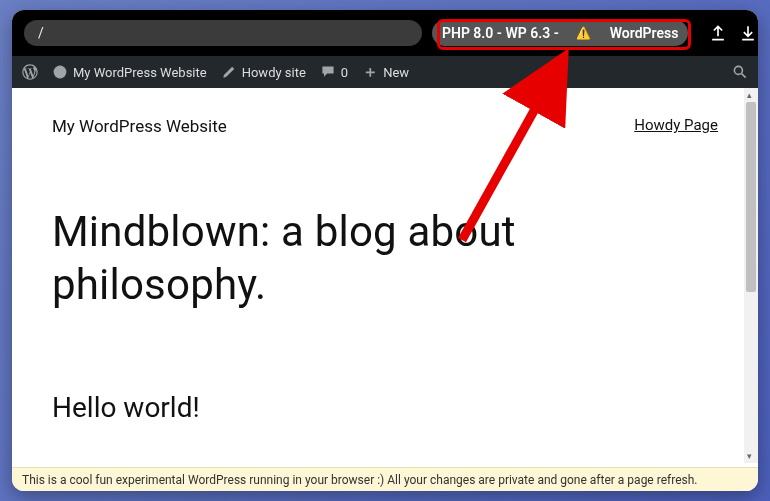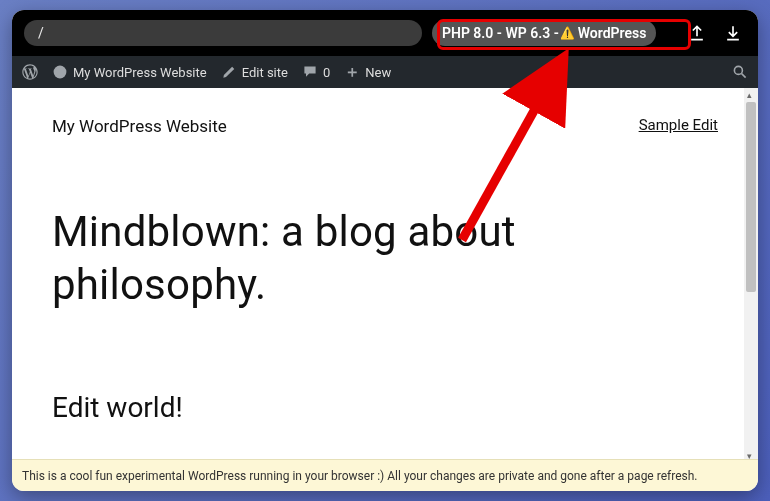--- a/index.html
+++ b/index.html
@@ -2,21 +2,21 @@
 <html><head>
 <meta charset="utf-8">
 <style>
   *{box-sizing:border-box;margin:0;padding:0;}
   html,body{width:770px;height:501px;overflow:hidden;font-family:-apple-system,BlinkMacSystemFont,"Segoe UI",Roboto,Arial,sans-serif;}
   body{background:linear-gradient(135deg,#6a7fc4 0%, #4c5fbb 100%);display:flex;align-items:center;justify-content:center;}
   .window{position:relative;width:746px;height:481px;background:#fff;border-radius:12px;overflow:hidden;box-shadow:0 6px 20px rgba(0,0,0,.35);}
   
   .topbar{height:46px;background:#000;display:flex;align-items:center;padding:0 12px;gap:10px;}
   .url{flex:0 0 auto;width:398px;height:26px;background:#3b3b3b;color:#eaeaea;border-radius:13px;font-size:14px;line-height:26px;padding:0 14px;}
-  .envbadge{height:26px;background:#555;color:#fff;border-radius:13px;font-size:14px;font-weight:600;display:flex;align-items:center;padding:0 10px;gap:2px;white-space:nowrap;}
+  .envbadge{height:26px;background:#555;color:#fff;border-radius:13px;font-size:14px;font-weight:600;display:flex;align-items:center;padding:0 10px;gap:18px;white-space:nowrap;}
   .envbadge .warn{font-size:12px;}
   .hlbox{position:absolute;top:9px;left:425px;width:254px;height:31px;border:3px solid #e60000;border-radius:6px;pointer-events:none;}
   .icobtn{width:26px;height:26px;display:flex;align-items:center;justify-content:center;color:#fff;cursor:pointer;}
   .icobtn svg{width:20px;height:20px;stroke:#fff;stroke-width:2;fill:none;}
   
   .wpbar{height:32px;background:#23282d;color:#ddd;display:flex;align-items:center;font-size:13px;padding:0 10px;gap:14px;}
   .wpbar .spacer{flex:1;}
   .wpitem{display:flex;align-items:center;gap:5px;cursor:pointer;}
   .wpitem .ico{display:flex;align-items:center;justify-content:center;}
   .wpitem .ico svg{width:16px;height:16px;fill:#a0a5aa;}
@@ -29,21 +29,21 @@
   .site-title{font-size:17px;font-weight:400;}
   .sample{font-size:15px;text-decoration:underline;cursor:pointer;}
   .hero{font-size:42px;font-weight:400;line-height:1.25;letter-spacing:.2px;margin-bottom:80px;}
   .post-title{font-size:28px;font-weight:400;}
   
   .sbar{position:absolute;top:0;right:0;width:14px;height:100%;background:#f1f1f1;}
   .sbar .thumb{position:absolute;top:0;left:2px;width:10px;height:190px;background:#c0c0c0;border-radius:2px;}
   .sbar .arrow{position:absolute;left:3px;font-size:9px;color:#6a6a6a;}
   .sbar .arrow.dn{bottom:2px;}
   
-  .notice{position:absolute;bottom:0;left:0;right:0;height:32px;background:#fdf7d6;color:#333;font-size:12px;padding:0 10px;display:flex;align-items:center;border-top:1px solid #e6e0b8;}
+  .notice{position:absolute;bottom:0;left:0;right:0;height:24px;background:#fdf7d6;color:#333;font-size:12px;padding:0 10px;display:flex;align-items:center;border-top:1px solid #e6e0b8;}
   
   .arrow-anno{position:absolute;pointer-events:none;}
   .arrow-anno svg{overflow:visible;}
 </style>
 </head>
 <body>
 
 <div class="window">
 
   <div class="topbar">
@@ -81,21 +81,21 @@
           </svg>
       </span>
       <span>My WordPress Website</span>
     </div>
     <div class="wpitem">
       <span class="ico">
         <svg viewBox="0 0 20 20">
             <path d="M13.9 3.4l2.7 2.7L6.3 16.4l-3.4.7.7-3.4L13.9 3.4z"></path>
           </svg>
       </span>
-      <span>Edit site</span>
+      <span>Howdy site</span>
     </div>
     <div class="wpitem">
       <span class="ico">
         <svg viewBox="0 0 20 20">
             <path d="M3 3h14v9H9l-4 4v-4H3z"></path>
           </svg>
       </span>
       <span>0</span>
     </div>
     <div class="wpitem">
@@ -110,24 +110,24 @@
             <line x1="12" y1="12" x2="17" y2="17" stroke="#a0a5aa" stroke-width="2"></line>
           </svg>
       </span>
     </div>
   </div>
 
   <div class="viewport">
     <div class="page">
       <div class="page-header">
         <div class="site-title">My WordPress Website</div>
-        <div class="sample">Sample Edit</div>
+        <div class="sample">Howdy Page</div>
       </div>
       <h1 class="hero">Mindblown: a blog about philosophy.</h1>
-      <h2 class="post-title">Edit world!</h2>
+      <h2 class="post-title">Hello world!</h2>
     </div>
     <div class="sbar">
       <span class="arrow up" style="top:2px">▴</span>
       <div class="thumb" style="top:14px"></div>
       <span class="arrow dn">▾</span>
     </div>
   </div>
 
   <div class="notice">
     <span>This is a cool fun experimental WordPress running in your browser :) All your changes are private and gone after a page refresh.</span>

